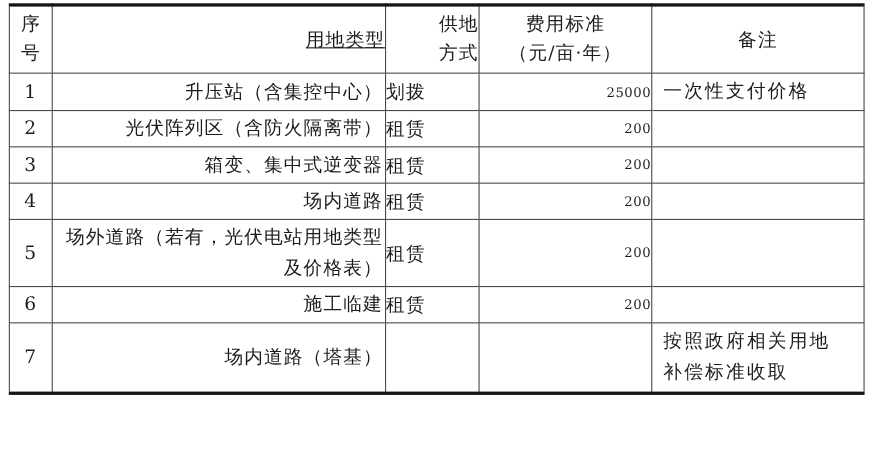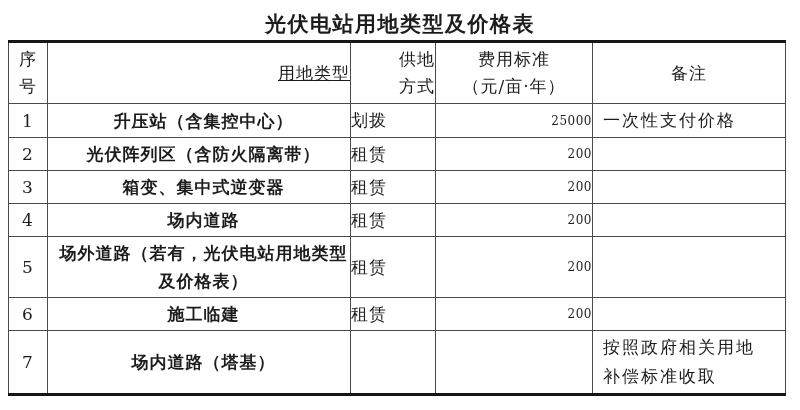--- a/index.html
+++ b/index.html
@@ -59,31 +59,30 @@
   .th-supply { text-align: right; padding-left: 10px; }
   .th-fee  { }
   .th-note { text-align: center; margin-left: 48px; }
 
   
   tr.row-s  { height: 32px; }
   tr.row-m  { height: 33px; }
   tr.row-l  { height: 60px; }
 
   td.cell-num  { text-align: center; }
-  td.cell-type { text-align: center; padding: 2px 2px 2px 11px; line-height: 28px; font-weight: bold; }
+  td.cell-type { text-align: right; padding: 2px 2px 2px 11px; line-height: 28px; }
   td.cell-supply { text-align: left; }
   td.cell-fee  { text-align: right; font-size: 12px; letter-spacing: 0.5px; }
   td.cell-note { text-align: left; padding: 2px 16px 2px 10px; line-height: 29px; letter-spacing: 2px; }
 </style>
 </head>
 <body>
 
 <div class="page">
 
-  <div class="title">光伏电站用地类型及价格表</div>
 
   <table class="price-table">
     <colgroup>
       <col class="c-num">
         <col class="c-type">
         <col class="c-supply">
         <col class="c-fee">
         <col class="c-note">
     </colgroup>
 

